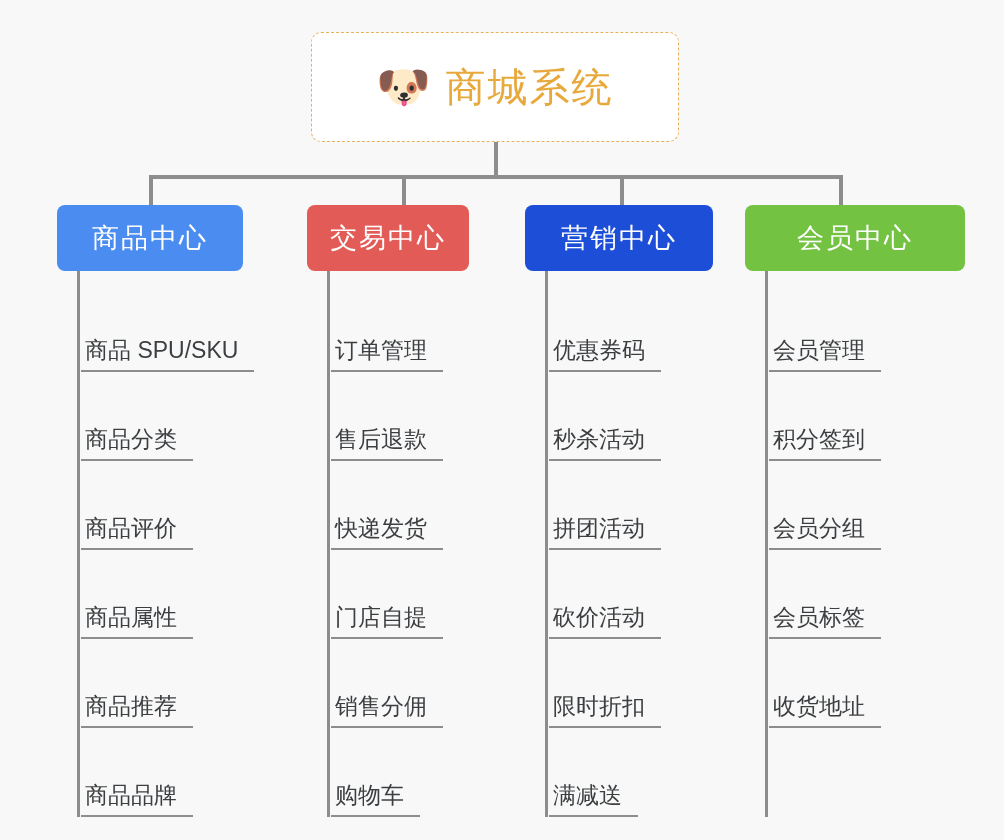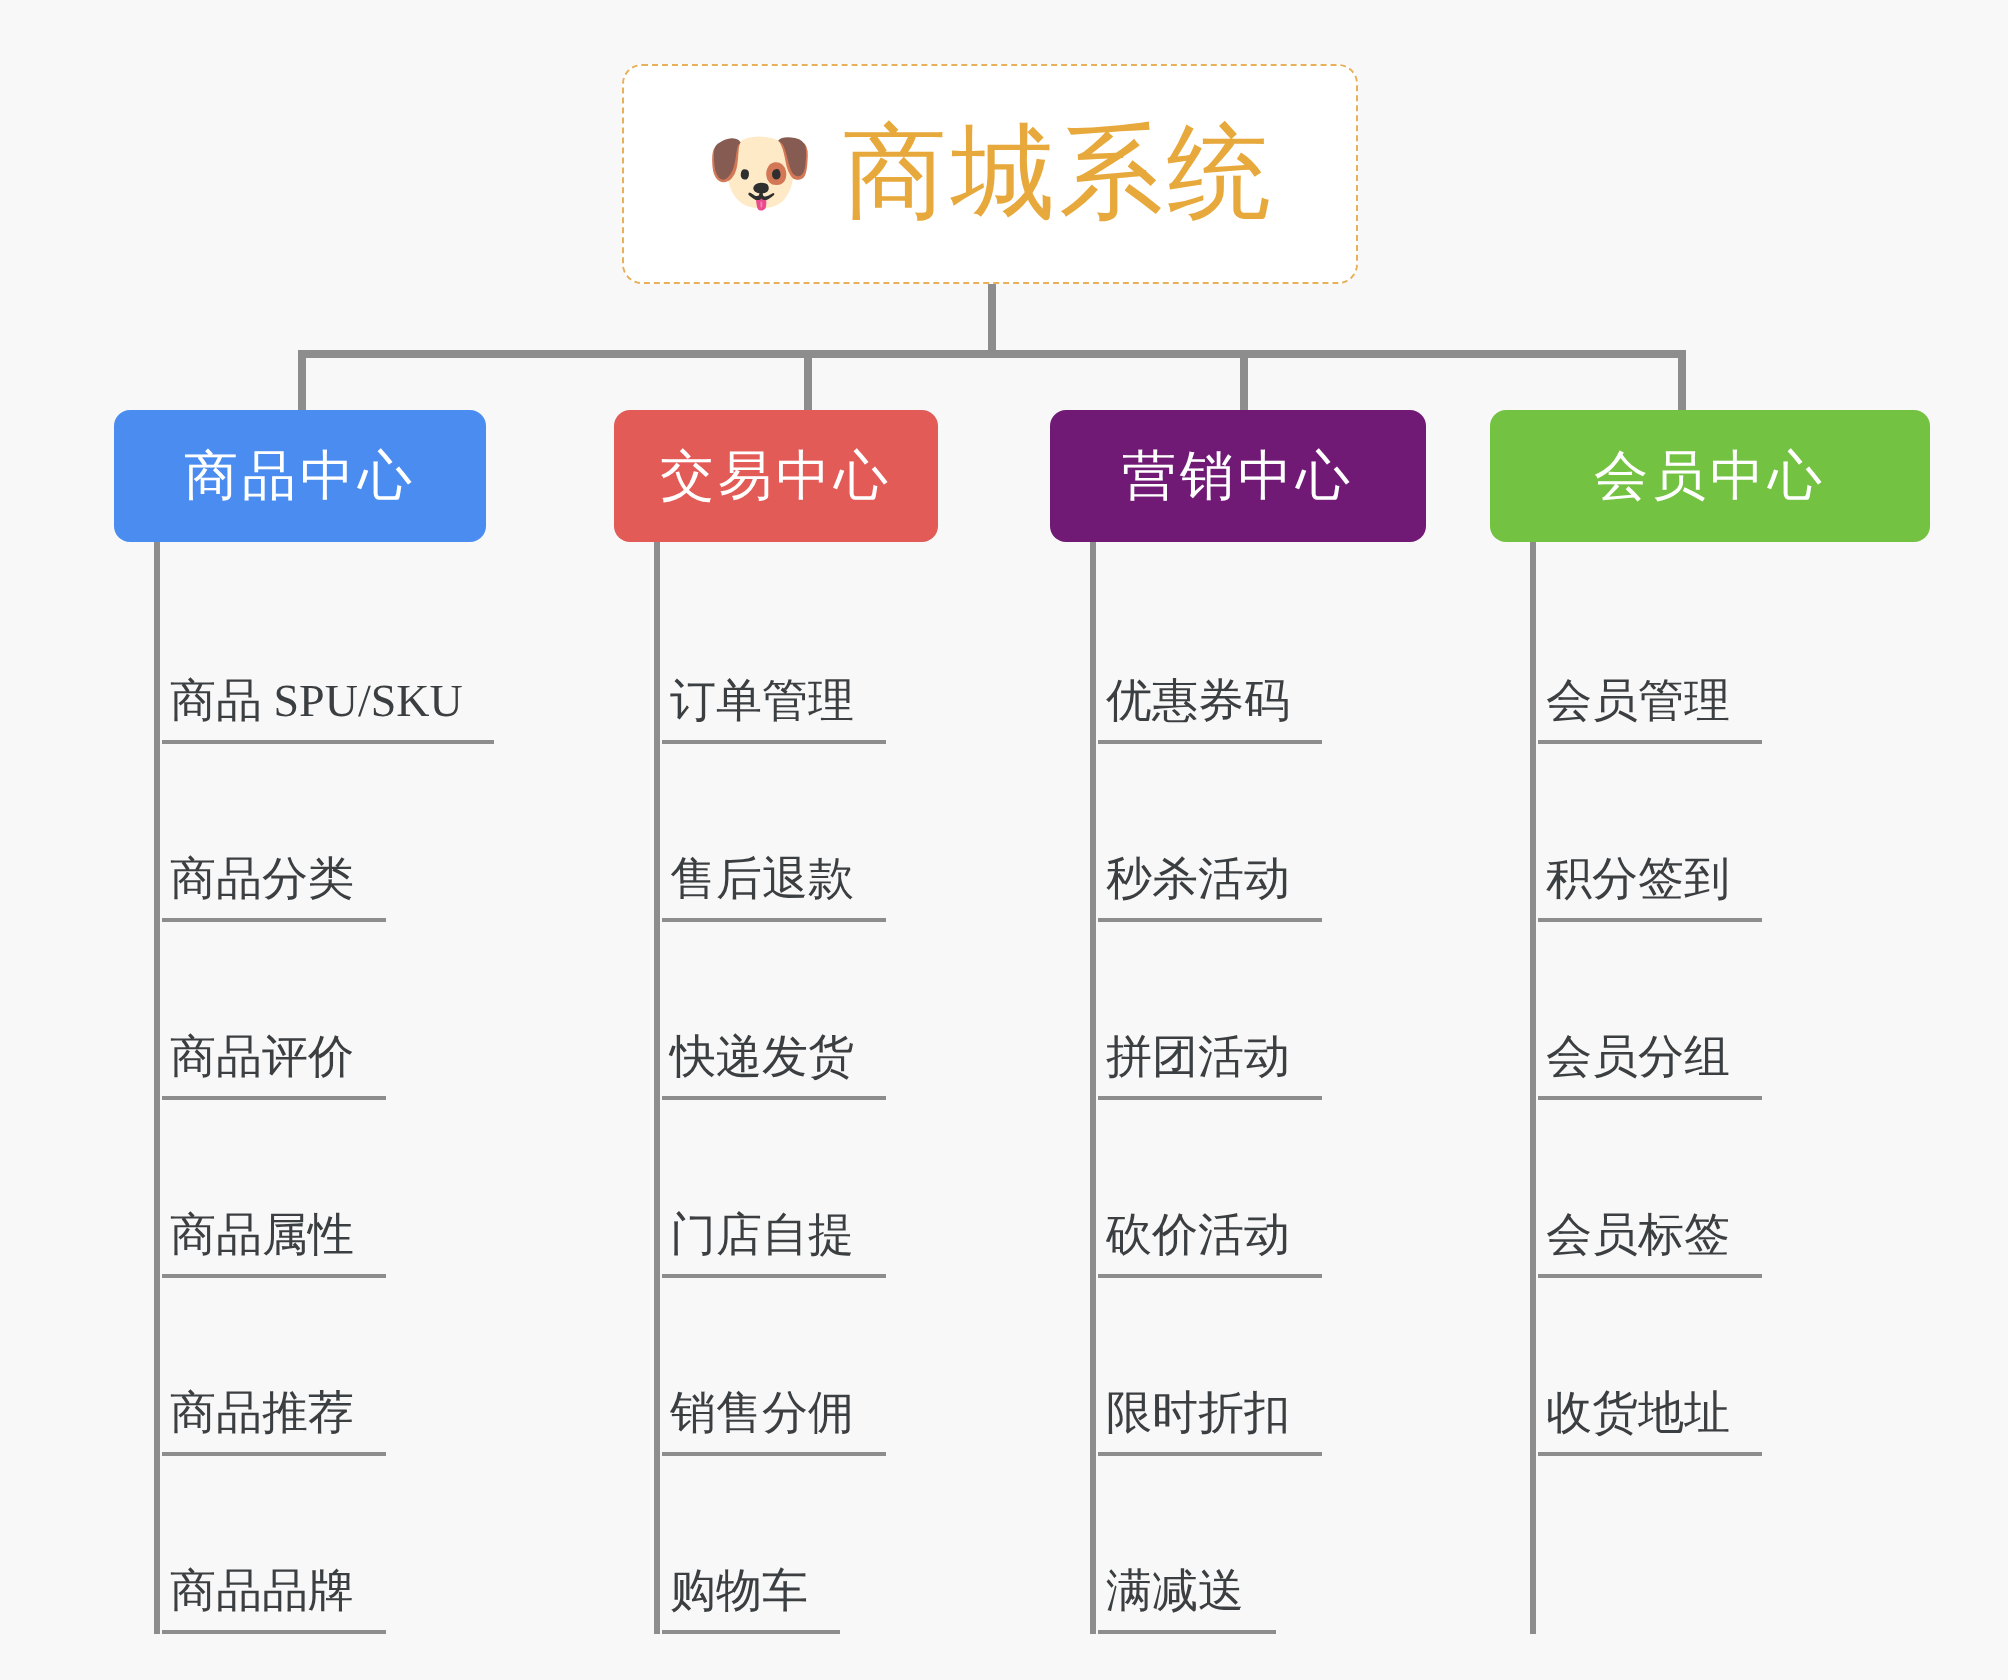--- a/index.html
+++ b/index.html
@@ -34,21 +34,21 @@
     justify-content: center;
     gap: 14px;
   }
   .root-icon {
     font-size: 44px;
     line-height: 1;
     color: #f0c244;
     display: block;
   }
   .root-title {
-    font-size: 52px;
+    font-size: 40px;
     color: #e8a93c;
     letter-spacing: 2px;
     line-height: 1;
     white-space: nowrap;
   }
 
   
   .conn {
     position: absolute;
     background: #8d8d8d;
@@ -95,21 +95,20 @@
     top: 0;
     width: 3px;
     background: #8d8d8d;
   }
   .leaf-item {
     position: relative;
     height: 89px;
     display: flex;
     align-items: flex-end;
     padding-left: 30px;
-    font-family: Liberation Serif, serif;
   }
   .leaf-label {
     display: inline-block;
     font-size: 23px;
     color: #3c3f41;
     line-height: 1.1;
     padding: 0 16px 7px 4px;
     border-bottom: 2px solid #8d8d8d;
     white-space: nowrap;
     margin-left: -26px;
@@ -177,21 +176,21 @@
           </div>
           <div class="leaf-item">
             <span class="leaf-label">销售分佣</span>
           </div>
           <div class="leaf-item">
             <span class="leaf-label">购物车</span>
           </div>
         </div>
       </div>
       <div class="column" style="left: 525px; width: 188px;">
-        <div class="cat-box" style="background: #701a75; width: 188px;">营销中心</div>
+        <div class="cat-box" style="background: #1d4ed8; width: 188px;">营销中心</div>
         <div class="leaf-list">
           <div class="leaf-trunk" style="height: 546px;"></div>
           <div class="leaf-item">
             <span class="leaf-label">优惠券码</span>
           </div>
           <div class="leaf-item">
             <span class="leaf-label">秒杀活动</span>
           </div>
           <div class="leaf-item">
             <span class="leaf-label">拼团活动</span>

